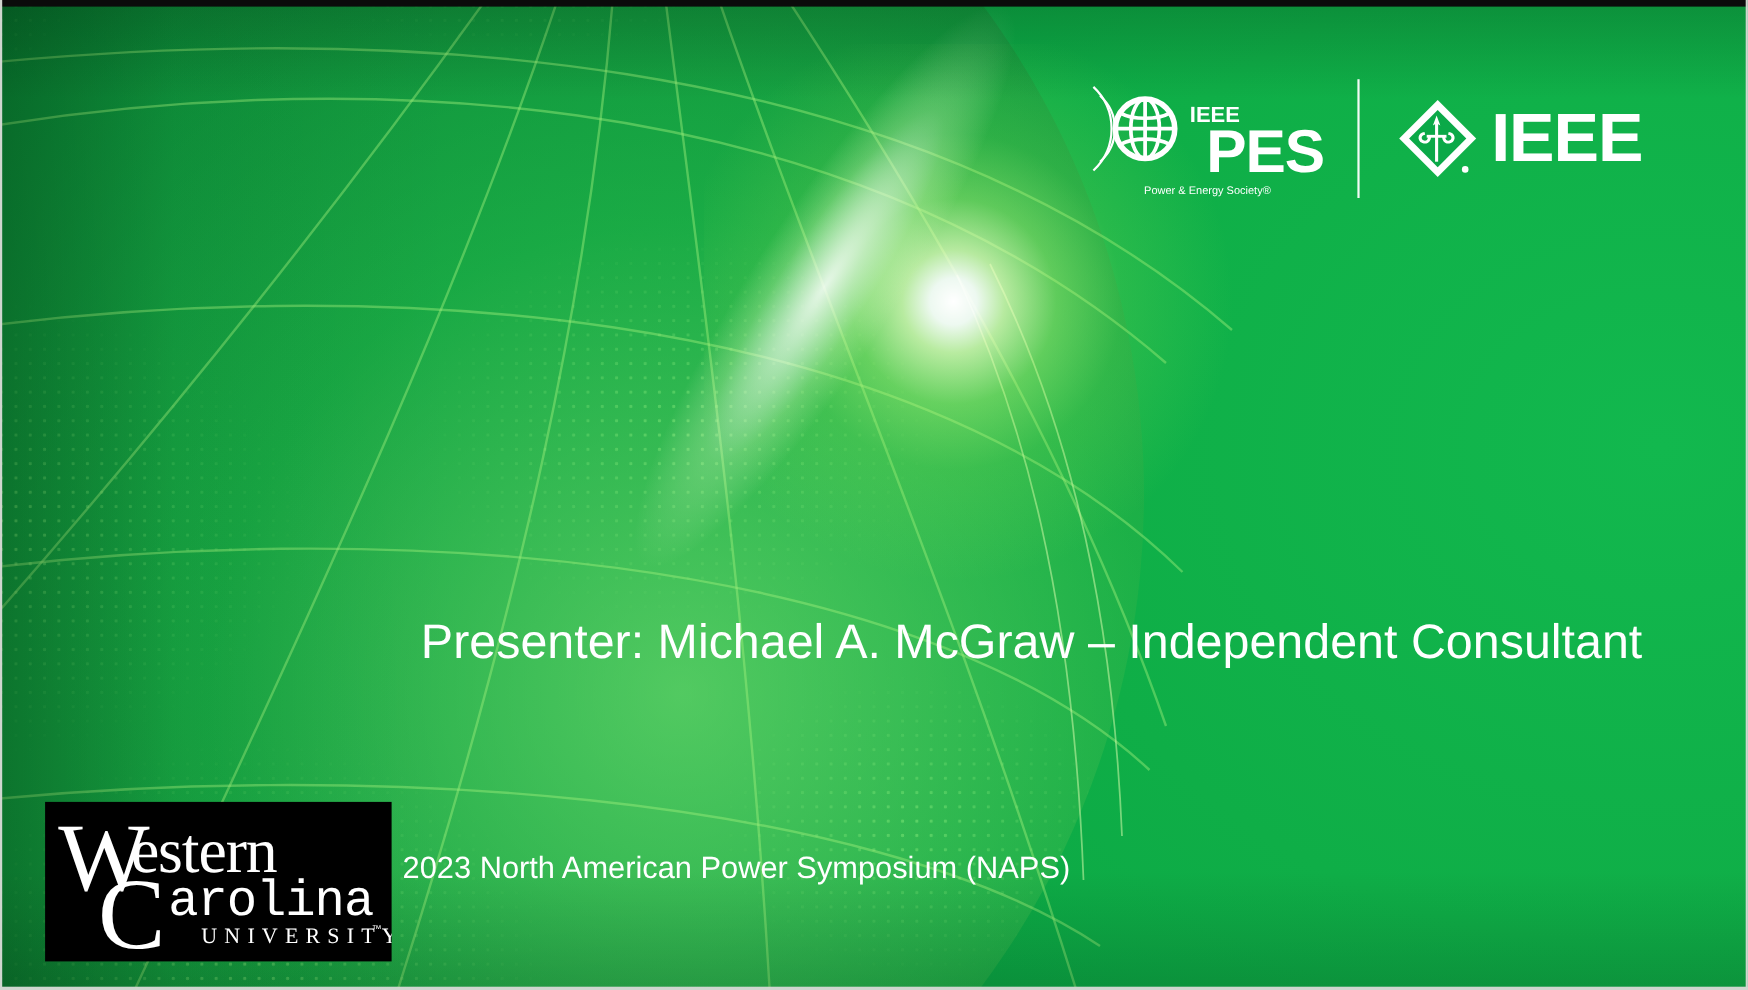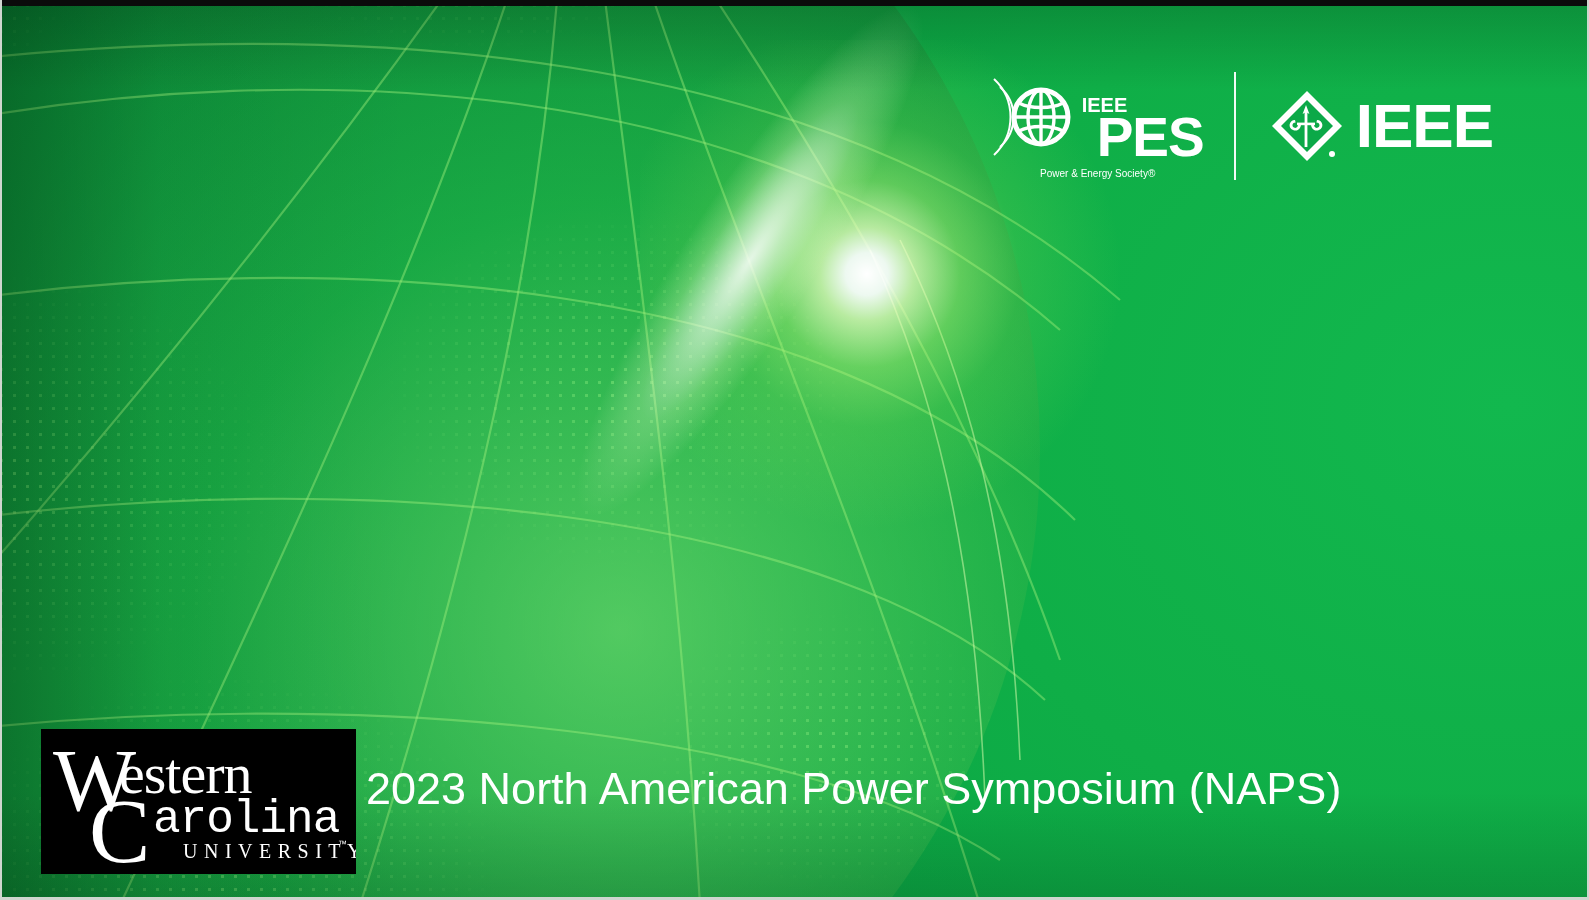--- a/index.html
+++ b/index.html
@@ -187,21 +187,21 @@
     font-size: 44px;
     line-height: 56px;
     font-weight: 400;
   }
 
   #event-line {
     position: absolute;
     left: 366px;
     top: 765px;
     color: #ffffff;
-    font-size: 45px;
+    font-size: 28px;
     line-height: 48px;
     font-weight: 400;
   }
 
   
   #wcu-logo {
     position: absolute;
     left: 41px;
     top: 729px;
     width: 315px;
@@ -317,20 +317,21 @@
           <path d="M47 31 C 53 31, 54.5 39, 49 41 C 44 43, 41 39, 41 35 L43.8 35 C 43.8 38, 45.7 39.6, 48 38.6 C 50.6 37.4, 49.7 33.6, 46.4 33.6 Z"></path>
           <rect x="27" y="33.6" width="18" height="2.6"></rect>
         </g>
         <circle cx="62" cy="65" r="3" fill="#ffffff"></circle>
       </svg>
       <span class="ieee-word">IEEE</span>
     </div>
   </div>
 
 
+  <div id="presenter">Presenter: Michael A. McGraw – Independent Consultant</div>
 
   <div id="event-line">2023 North American Power Symposium (NAPS)</div>
 
   <div id="wcu-logo">
     <div class="wcu-inner">
       <span class="wcu-w">W</span>
       <span class="wcu-western">estern</span>
       <span class="wcu-c">C</span>
       <span class="wcu-carolina">arolina</span>
       <span class="wcu-university">UNIVERSITY</span>

